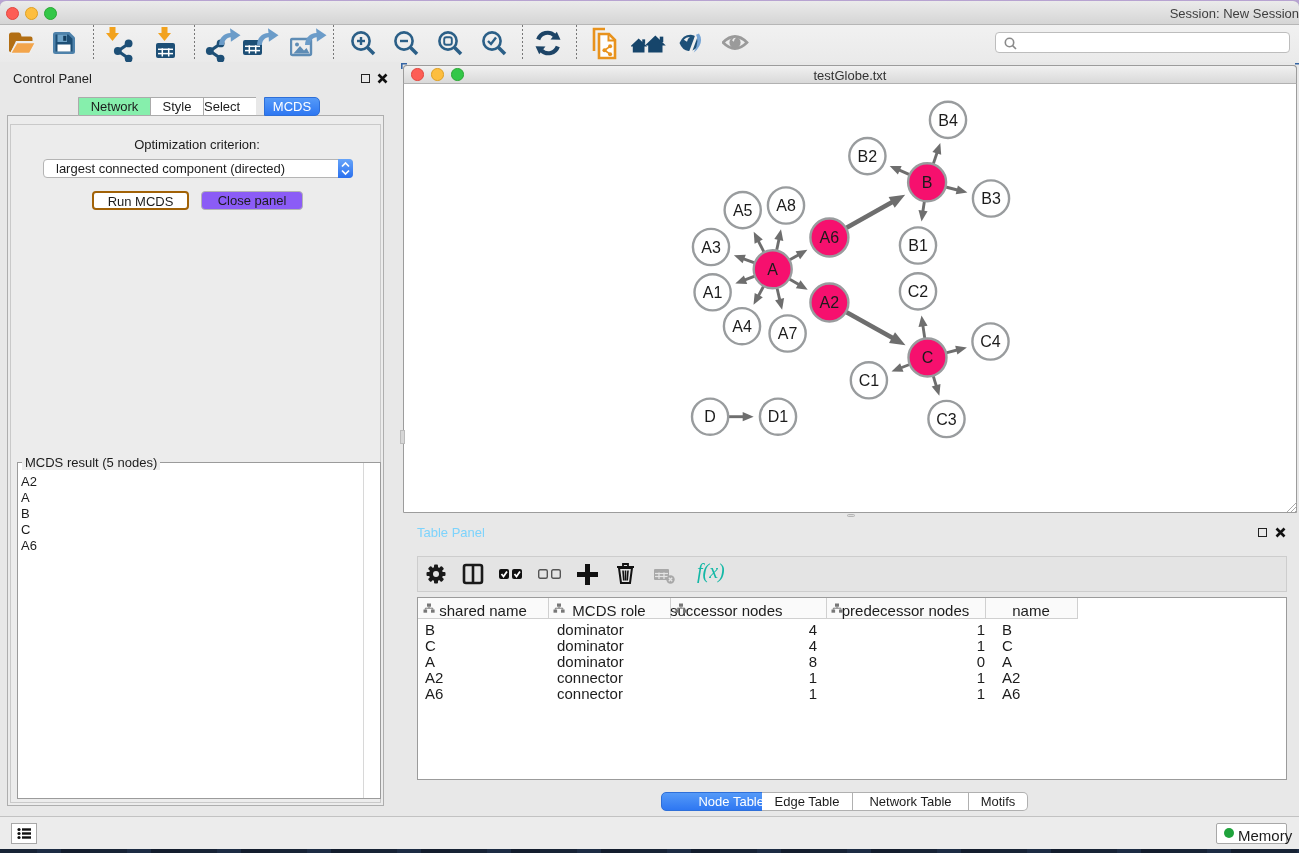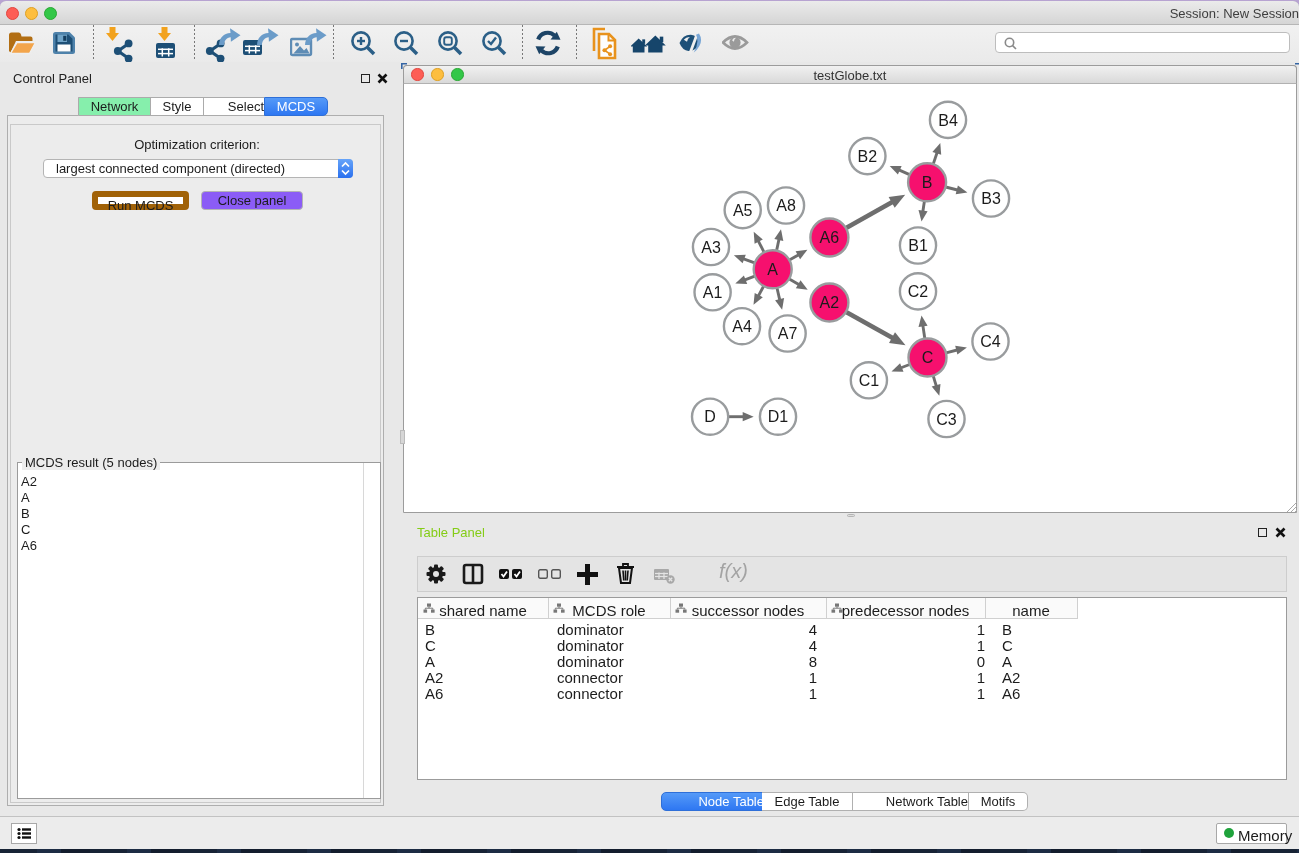--- a/index.html
+++ b/index.html
@@ -149,32 +149,32 @@
   </svg>
 <div class="abs t13" style="left:13px;top:71px;color:#222">Control Panel</div>
 <div class="abs" style="left:361px;top:74px;width:9px;height:9px;border:1.5px solid #222"></div>
 <svg style="position:absolute;left:376px;top:72px" width="14" height="14">
     <path d="M2.5 2.5 L10.5 10.5 M10.5 2.5 L2.5 10.5" stroke="#111" stroke-width="2.6"></path>
   </svg>
 <div class="abs" style="left:7px;top:115px;width:377px;height:691px;border:1px solid #aeaeae;background:#ececec"></div>
 <div class="abs" style="left:10px;top:124px;width:371px;height:679px;border:1px solid #c9c9c9;background:#ececec"></div>
 <div class="abs t13" style="left:78px;top:97px;width:72px;height:19px;background:#86efac;border:1px solid #ababab;border-right:none;text-align:center;line-height:18px">Network</div>
 <div class="abs t13" style="left:150px;top:97px;width:53px;height:19px;background:#fff;border:1px solid #ababab;border-right:none;text-align:center;line-height:18px">Style</div>
-<div class="abs t13" style="left:203px;top:97px;width:61px;height:19px;background:#fff;border:1px solid #ababab;border-right:none;text-align:right;line-height:18px">Select</div>
+<div class="abs t13" style="left:203px;top:97px;width:53px;height:19px;background:#fff;border:1px solid #ababab;border-right:none;text-align:left;line-height:18px">Select</div>
 <div class="abs t13" style="left:78px;top:97px;width:1px;height:19px;border-radius:5px 0 0 5px;background:#fff;border-left:1px solid #ababab"></div>
-<div class="abs t13" style="left:264px;top:97px;width:64px;height:19px;background:linear-gradient(#559af8,#2e77f2);border:1px solid #2e6fd8;border-radius:0 5px 5px 0;text-align:center;line-height:18px;color:#fff">MCDS</div>
+<div class="abs t13" style="left:264px;top:97px;width:56px;height:19px;background:linear-gradient(#559af8,#2e77f2);border:1px solid #2e6fd8;border-radius:0 5px 5px 0;text-align:center;line-height:18px;color:#fff">MCDS</div>
 <div class="abs t13" style="left:0px;top:137px;width:394px;text-align:center">Optimization criterion:</div>
 <div class="abs" style="left:43px;top:159px;width:310px;height:19px;background:#fff;border:1px solid #b4b4b4;border-radius:4px"></div>
 <div class="abs t13" style="left:56px;top:161px">largest connected component (directed)</div>
 <div class="abs" style="left:338px;top:159px;width:15px;height:19px;background:linear-gradient(#66a4f9,#2a70ef);border-radius:0 4px 4px 0"></div>
 <svg style="position:absolute;left:339px;top:160px" width="13" height="17">
     <path d="M3 6.5 L6.5 3 L10 6.5" fill="none" stroke="#fff" stroke-width="1.7"></path>
     <path d="M3 10.5 L6.5 14 L10 10.5" fill="none" stroke="#fff" stroke-width="1.7"></path>
   </svg>
-<div class="abs t13" style="left:92px;top:191px;width:97px;height:19px;background:#fff;border:6px solid #a16207;border-radius:4px;text-align:center;line-height:18px">Run MCDS</div>
+<div class="abs t13" style="left:92px;top:191px;width:97px;height:19px;background:#fff;border:2px solid #a16207;border-radius:4px;text-align:center;line-height:18px">Run MCDS</div>
 <div class="abs t13" style="left:201px;top:191px;width:102px;height:19px;background:#8b5cf6;border:1px solid #b4b4b4;border-radius:4px;text-align:center;line-height:18px">Close panel</div>
 <div class="abs" style="left:17px;top:462px;width:364px;height:337px;border:1px solid #9b9b9b;background:#fff"></div>
 <div class="abs" style="left:363px;top:463px;width:1px;height:335px;background:#d8d8d8"></div>
 <div class="abs t13" style="left:22px;top:455px;background:#ececec;padding:0 3px">MCDS result (5 nodes)</div>
 <div class="abs t13" style="left:21px;top:474px;line-height:16px">A2<br>A<br>B<br>C<br>A6</div>
 <div class="abs" style="left:403px;top:65px;width:894px;height:448px;background:#fff;border:1px solid #9c9c9c;border-radius:4px 4px 0 0"></div>
 <div class="abs" style="left:403px;top:65px;width:894px;height:19px;background:linear-gradient(#f1f1f1,#d9d9d9);border:1px solid #9c9c9c;border-bottom:1px solid #b1b1b1;border-radius:4px 4px 0 0"></div>
 <div class="abs" style="left:411px;top:68px;width:12.5px;height:12.5px;border-radius:50%;background:#fd5d55;border:1px solid #e2463f"></div>
 <div class="abs" style="left:431px;top:68px;width:12.5px;height:12.5px;border-radius:50%;background:#fdbe3f;border:1px solid #dfa023"></div>
 <div class="abs" style="left:451px;top:68px;width:12.5px;height:12.5px;border-radius:50%;background:#33c748;border:1px solid #2aa834"></div>
@@ -265,21 +265,21 @@
     <path d="M12 2 L2 12 M12 6 L6 12 M12 10 L10 12" stroke="#a8a8a8" stroke-width="1"></path>
   </svg>
 <svg style="position:absolute;left:401px;top:63px" width="6" height="6">
     <path d="M0.8 6 L0.8 0.8 L6 0.8" fill="none" stroke="#3465a4" stroke-width="1.6"></path>
   </svg>
 <svg style="position:absolute;left:1295px;top:63px" width="6" height="6">
     <path d="M0 0.8 L5.2 0.8 L5.2 6" fill="none" stroke="#3465a4" stroke-width="1.6"></path>
   </svg>
 <div class="abs" style="left:400px;top:430px;width:5px;height:14px;background:#d6d6d6;border:1px solid #bbb"></div>
 <div class="abs" style="left:847px;top:513.5px;width:8px;height:3.5px;background:#ddd;border:1px solid #b5b5b5;border-radius:2px"></div>
-<div class="abs t13" style="left:417px;top:525px;color:#84cc16">Table Panel</div>
+<div class="abs t13" style="left:417px;top:525px;color:#7dd3fc">Table Panel</div>
 <div class="abs" style="left:1258px;top:528px;width:9px;height:9px;border:1.5px solid #222"></div>
 <svg style="position:absolute;left:1274px;top:526px" width="14" height="14">
     <path d="M2.5 2.5 L10.5 10.5 M10.5 2.5 L2.5 10.5" stroke="#111" stroke-width="2.6"></path>
   </svg>
 <div class="abs" style="left:417px;top:556px;width:870px;height:36px;background:#e4e4e4;border:1px solid #cdcdcd"></div>
 <svg style="position:absolute;left:424px;top:562px" width="24" height="24">
     <g transform="translate(12,12)" fill="#1a1a1a">
       <rect x="-2" y="-9.5" width="4" height="5" rx="1" transform="rotate(0)"></rect>
       <rect x="-2" y="-9.5" width="4" height="5" rx="1" transform="rotate(45)"></rect>
       <rect x="-2" y="-9.5" width="4" height="5" rx="1" transform="rotate(90)"></rect>
@@ -329,21 +329,21 @@
     <g>
       <rect x="0" y="5" width="15" height="11" rx="1" fill="#a8a8a8"></rect>
       <line x1="1" y1="9.5" x2="14" y2="9.5" stroke="#e4e4e4" stroke-width="1.2"></line>
       <line x1="1" y1="12.5" x2="14" y2="12.5" stroke="#e4e4e4" stroke-width="1.2"></line>
       <line x1="5" y1="8.5" x2="5" y2="15" stroke="#e4e4e4" stroke-width="1.2"></line>
       <line x1="10" y1="8.5" x2="10" y2="15" stroke="#e4e4e4" stroke-width="1.2"></line>
       <circle cx="16.5" cy="15.5" r="4.2" fill="#a8a8a8"></circle>
       <path d="M14.8 13.8 L18.2 17.2 M18.2 13.8 L14.8 17.2" stroke="#e4e4e4" stroke-width="1.3"></path>
     </g>
   </svg>
-<div class="abs" style="left:719px;top:560px;font-family:Liberation Sans, sans-serif;font-style:italic;font-size:20px;color:#a3a3a3">f(x)</div>
+<div class="abs" style="left:697px;top:560px;font-family:Liberation Serif, serif;font-style:italic;font-size:20px;color:#14b8a6">f(x)</div>
 <div class="abs" style="left:417px;top:597px;width:870px;height:183px;background:#fff;border:1px solid #9b9b9b"></div>
 <div class="abs" style="left:418px;top:598px;width:659px;height:21px;background:#fafafa;border-bottom:1px solid #d0d0d0"></div>
 <div class="abs" style="left:548px;top:598px;width:1px;height:21px;background:#d0d0d0"></div>
 <div class="abs" style="left:670px;top:598px;width:1px;height:21px;background:#d0d0d0"></div>
 <div class="abs" style="left:826px;top:598px;width:1px;height:21px;background:#d0d0d0"></div>
 <div class="abs" style="left:985px;top:598px;width:1px;height:21px;background:#d0d0d0"></div>
 <div class="abs" style="left:1077px;top:598px;width:1px;height:21px;background:#d0d0d0"></div>
 <div class="abs t12" style="left:418px;top:602px;width:130px;text-align:center">shared name</div>
 <svg style="position:absolute;left:423px;top:603px" width="13" height="11">
     <g transform="translate(0.5,0.5)" fill="#777" stroke="#777">
@@ -355,21 +355,21 @@
   </svg>
 <div class="abs t12" style="left:548px;top:602px;width:122px;text-align:center">MCDS role</div>
 <svg style="position:absolute;left:553px;top:603px" width="13" height="11">
     <g transform="translate(0.5,0.5)" fill="#777" stroke="#777">
       <rect x="3.5" y="0" width="4" height="3.2" stroke="none"></rect>
       <rect x="0" y="6" width="3.6" height="3.2" stroke="none"></rect>
       <rect x="7.5" y="6" width="3.6" height="3.2" stroke="none"></rect>
       <path d="M5.5 3 L5.5 4.7 M1.8 6 L1.8 4.7 L9.3 4.7 L9.3 6" fill="none" stroke-width="1"></path>
     </g>
   </svg>
-<div class="abs t12" style="left:670px;top:602px;width:156px;text-align:center">successor nodes</div>
+<div class="abs t12" style="left:670px;top:602px;width:156px;text-align:left">successor nodes</div>
 <svg style="position:absolute;left:675px;top:603px" width="13" height="11">
     <g transform="translate(0.5,0.5)" fill="#777" stroke="#777">
       <rect x="3.5" y="0" width="4" height="3.2" stroke="none"></rect>
       <rect x="0" y="6" width="3.6" height="3.2" stroke="none"></rect>
       <rect x="7.5" y="6" width="3.6" height="3.2" stroke="none"></rect>
       <path d="M5.5 3 L5.5 4.7 M1.8 6 L1.8 4.7 L9.3 4.7 L9.3 6" fill="none" stroke-width="1"></path>
     </g>
   </svg>
 <div class="abs t12" style="left:826px;top:602px;width:159px;text-align:center">predecessor nodes</div>
 <svg style="position:absolute;left:831px;top:603px" width="13" height="11">
@@ -401,21 +401,21 @@
 <div class="abs t12" style="left:670px;top:669px;width:147px;text-align:right">1</div>
 <div class="abs t12" style="left:826px;top:669px;width:159px;text-align:right">1</div>
 <div class="abs t12" style="left:1002px;top:669px">A2</div>
 <div class="abs t12" style="left:425px;top:685px">A6</div>
 <div class="abs t12" style="left:557px;top:685px">connector</div>
 <div class="abs t12" style="left:670px;top:685px;width:147px;text-align:right">1</div>
 <div class="abs t12" style="left:826px;top:685px;width:159px;text-align:right">1</div>
 <div class="abs t12" style="left:1002px;top:685px">A6</div>
 <div class="abs t13" style="left:661px;top:792px;width:104px;height:19px;text-align:right;line-height:18px;background:linear-gradient(#559af8,#2e77f2);border:1px solid #2e6fd8;color:#fff;border-radius:5px 0 0 5px">Node Table</div>
 <div class="abs t13" style="left:762px;top:792px;width:91px;height:19px;text-align:center;line-height:18px;background:#fff;border:1px solid #b0b0b0;border-left:none;">Edge Table</div>
-<div class="abs t13" style="left:853px;top:792px;width:116px;height:19px;text-align:right;line-height:18px;background:#fff;border:1px solid #b0b0b0;border-left:none;">Network Table</div>
+<div class="abs t13" style="left:853px;top:792px;width:116px;height:19px;text-align:center;line-height:18px;background:#fff;border:1px solid #b0b0b0;border-left:none;">Network Table</div>
 <div class="abs t13" style="left:969px;top:792px;width:59px;height:19px;text-align:center;line-height:18px;background:#fff;border:1px solid #b0b0b0;border-left:none;border-radius:0 5px 5px 0;">Motifs</div>
 <div class="abs" style="left:0;top:816px;width:1299px;height:33px;background:#ececec;border-top:1px solid #c2c2c2"></div>
 <div class="abs" style="left:11px;top:823px;width:26px;height:21px;background:#fff;border:1px solid #a8a8a8"></div>
 <svg style="position:absolute;left:17px;top:827px" width="15" height="13">
     <circle cx="2" cy="2.5" r="1.6" fill="#111"></circle>
     <circle cx="2" cy="6.5" r="1.6" fill="#111"></circle>
     <circle cx="2" cy="10.5" r="1.6" fill="#111"></circle>
     <rect x="5" y="1.3" width="9" height="2.4" fill="#111"></rect>
     <rect x="5" y="5.3" width="9" height="2.4" fill="#111"></rect>
     <rect x="5" y="9.3" width="9" height="2.4" fill="#111"></rect>

